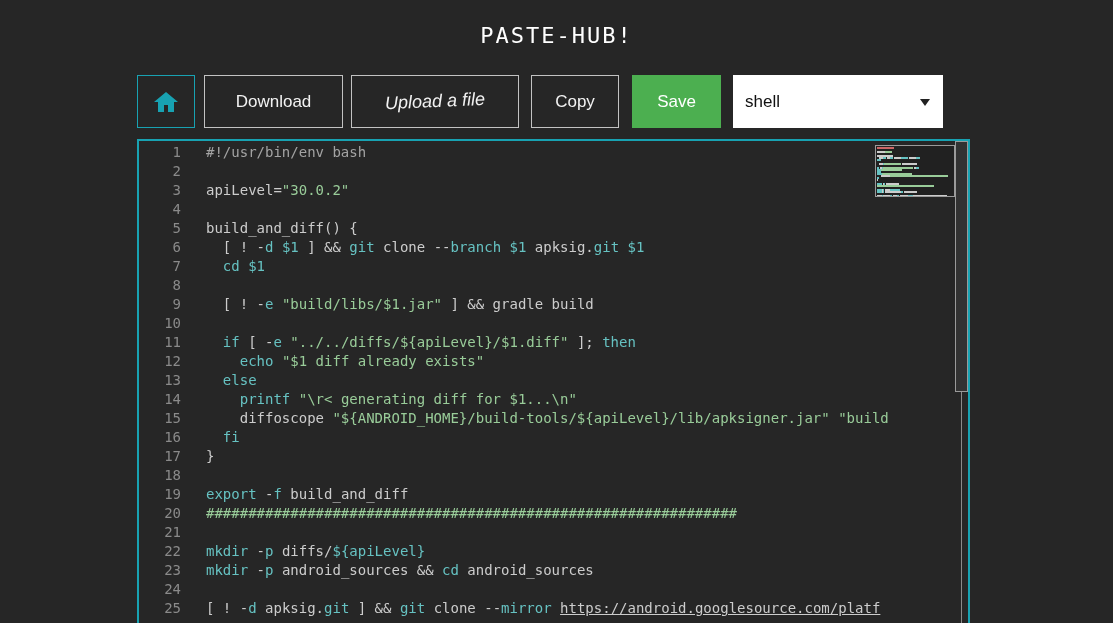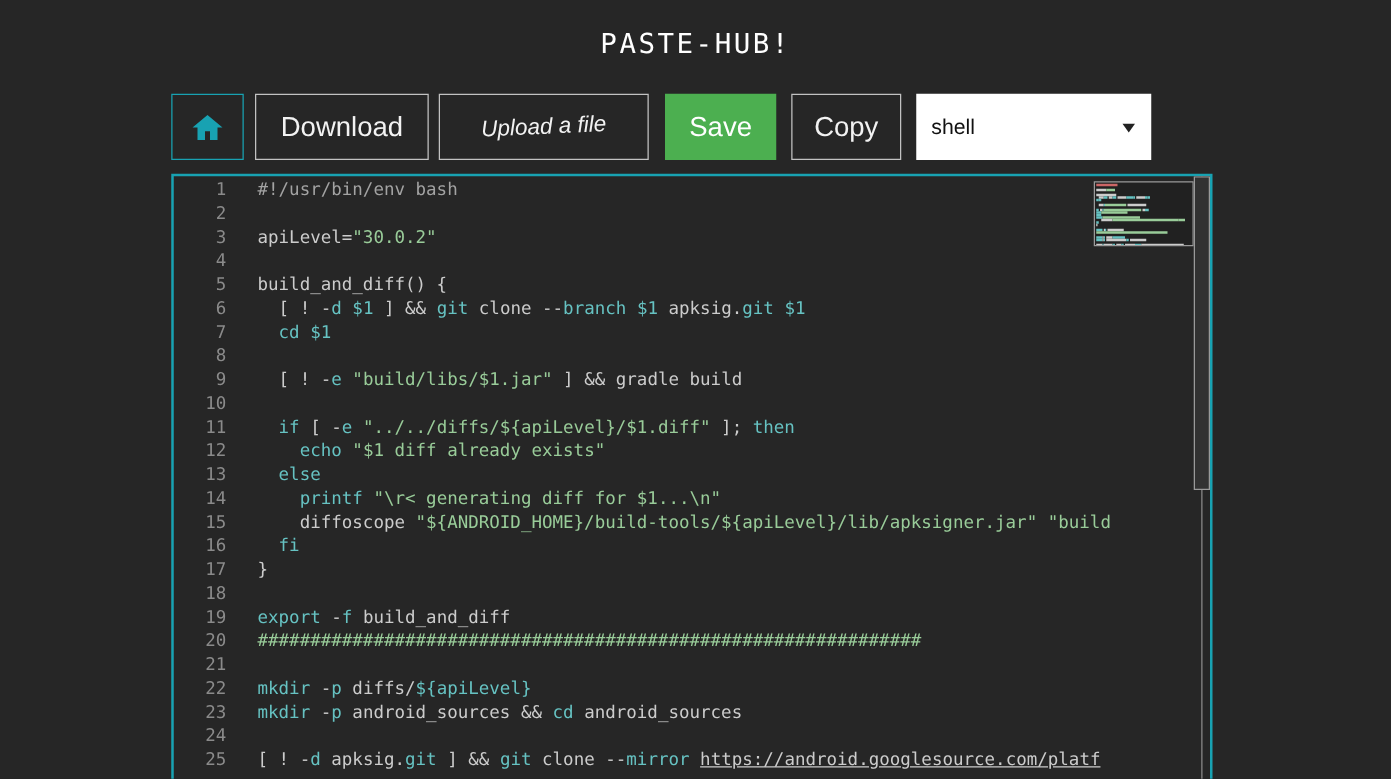--- a/index.html
+++ b/index.html
@@ -22,36 +22,36 @@
     display: flex;
     align-items: stretch;
     margin: 27px 0 0 137px;
     height: 53px;
   }
   .btn {
     background: #262626;
     border: 1px solid #c2c2c2;
     color: #f2f2f2;
     font-family: "Liberation Sans", sans-serif;
-    font-size: 22px;
+    font-size: 17px;
     display: flex;
     align-items: center;
     justify-content: center;
     cursor: pointer;
     padding: 0;
   }
   .btn-home { width: 58px; border: 1px solid #18a2b2; }
   .btn-download { width: 139px; margin-left: 9px; }
   .btn-upload   { width: 168px; margin-left: 8px; font-style: italic; font-size: 18px; }
   .btn-upload span { display:inline-block; transform: rotate(-2.5deg); }
   .btn-copy     { width: 88px;  margin-left: 12px; }
   .btn-save     { width: 89px;  margin-left: 13px; background: #4caf50; border: none; color: #ffffff; }
   .select-wrap {
     position: relative;
-    width: 188px;
+    width: 210px;
     margin-left: 12px;
   }
   .select-wrap select {
     appearance: none;
     -webkit-appearance: none;
     width: 100%; height: 100%;
     background: #ffffff;
     color: #111111;
     border: none;
     font-family: "Liberation Sans", sans-serif;
@@ -150,25 +150,25 @@
         <path d="M13 1 L25 11 H21 V21 H15 V14 H11 V21 H5 V11 H1 Z" fill="#18a2b2"></path>
       </svg>
     </span>
   </button>
   <button class="btn btn-download">
     <span>Download</span>
   </button>
   <button class="btn btn-upload">
     <span>Upload a file</span>
   </button>
+  <button class="btn btn-copy">
+    <span>Copy</span>
+  </button>
   <button class="btn btn-save">
     <span>Save</span>
-  </button>
-  <button class="btn btn-copy">
-    <span>Copy</span>
   </button>
   <div class="select-wrap">
     <select>
       <option>shell</option>
     </select>
     <span class="select-arrow"></span>
   </div>
 </div>
 
 <div class="editor">

